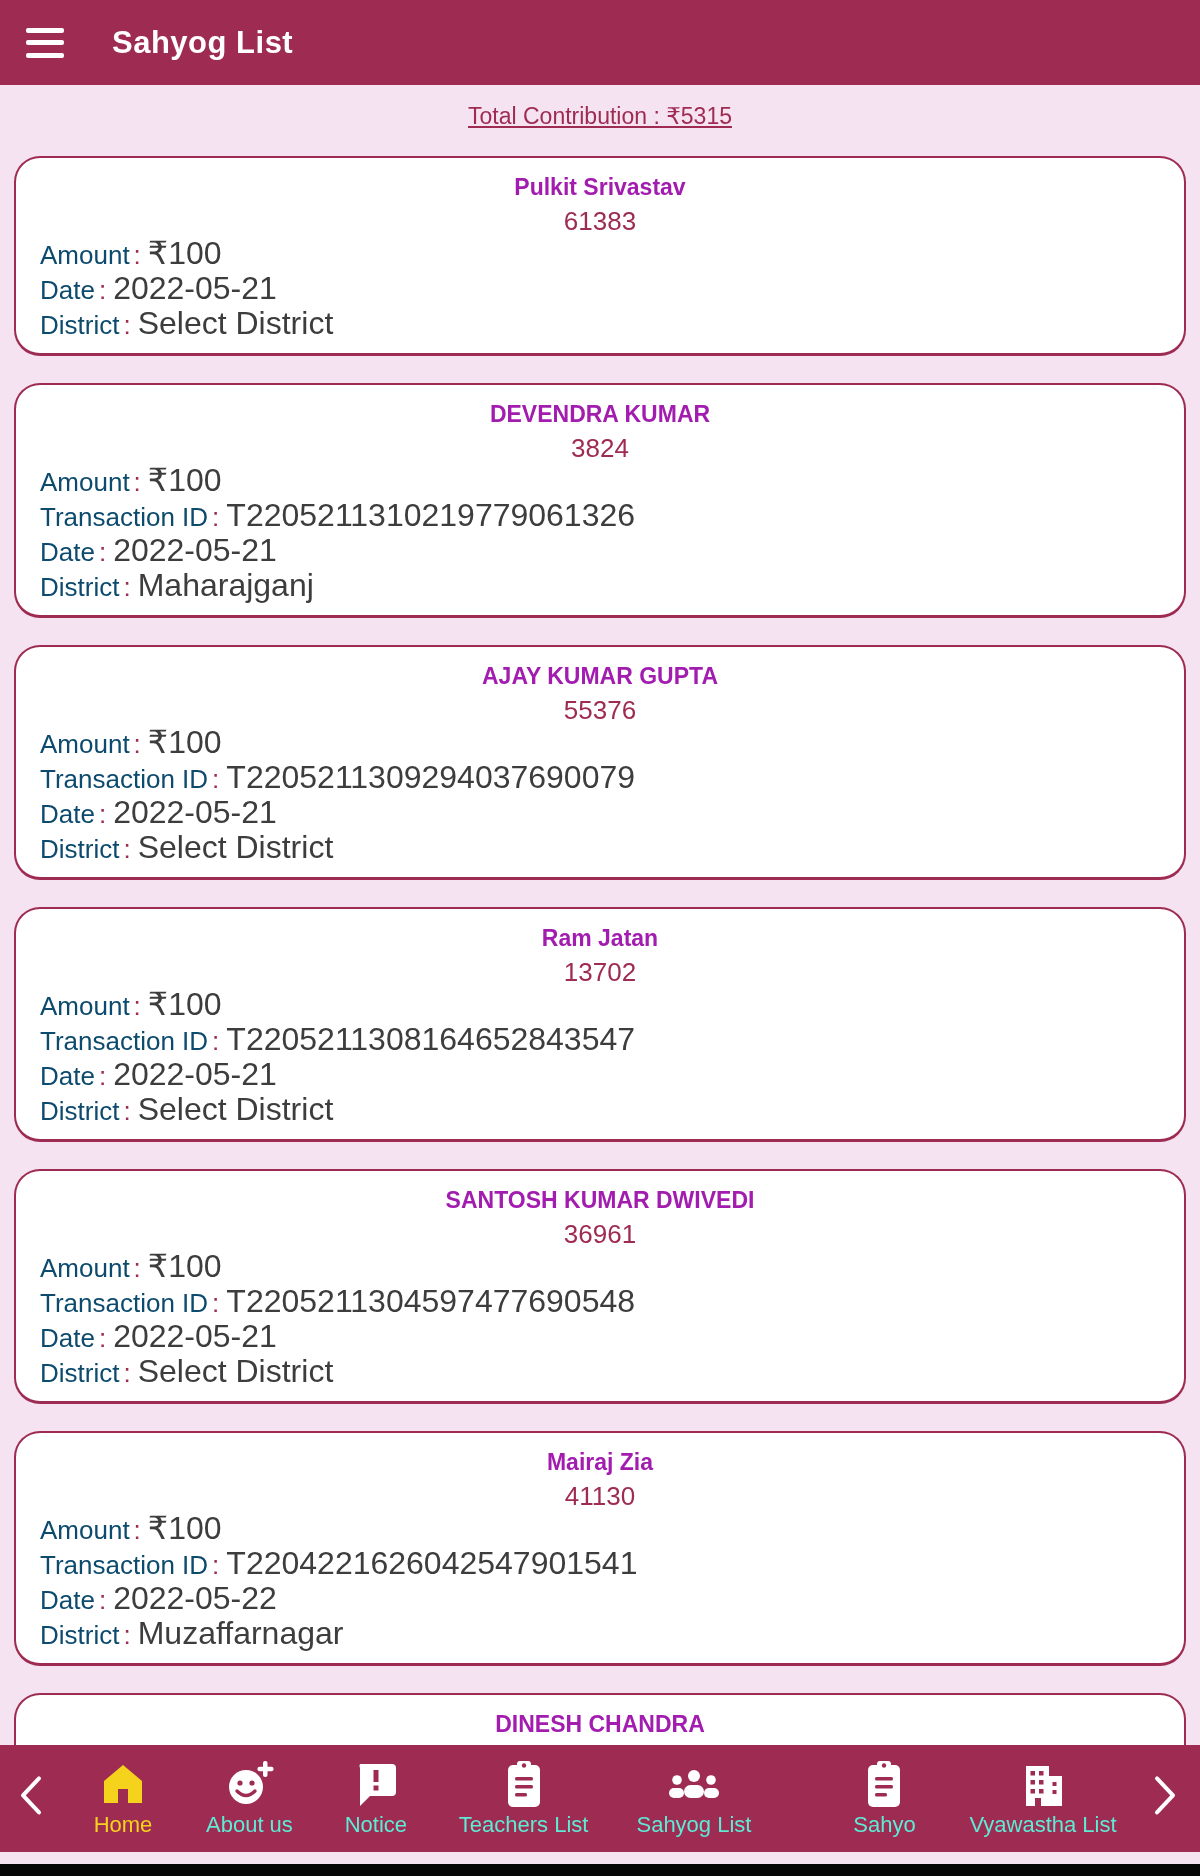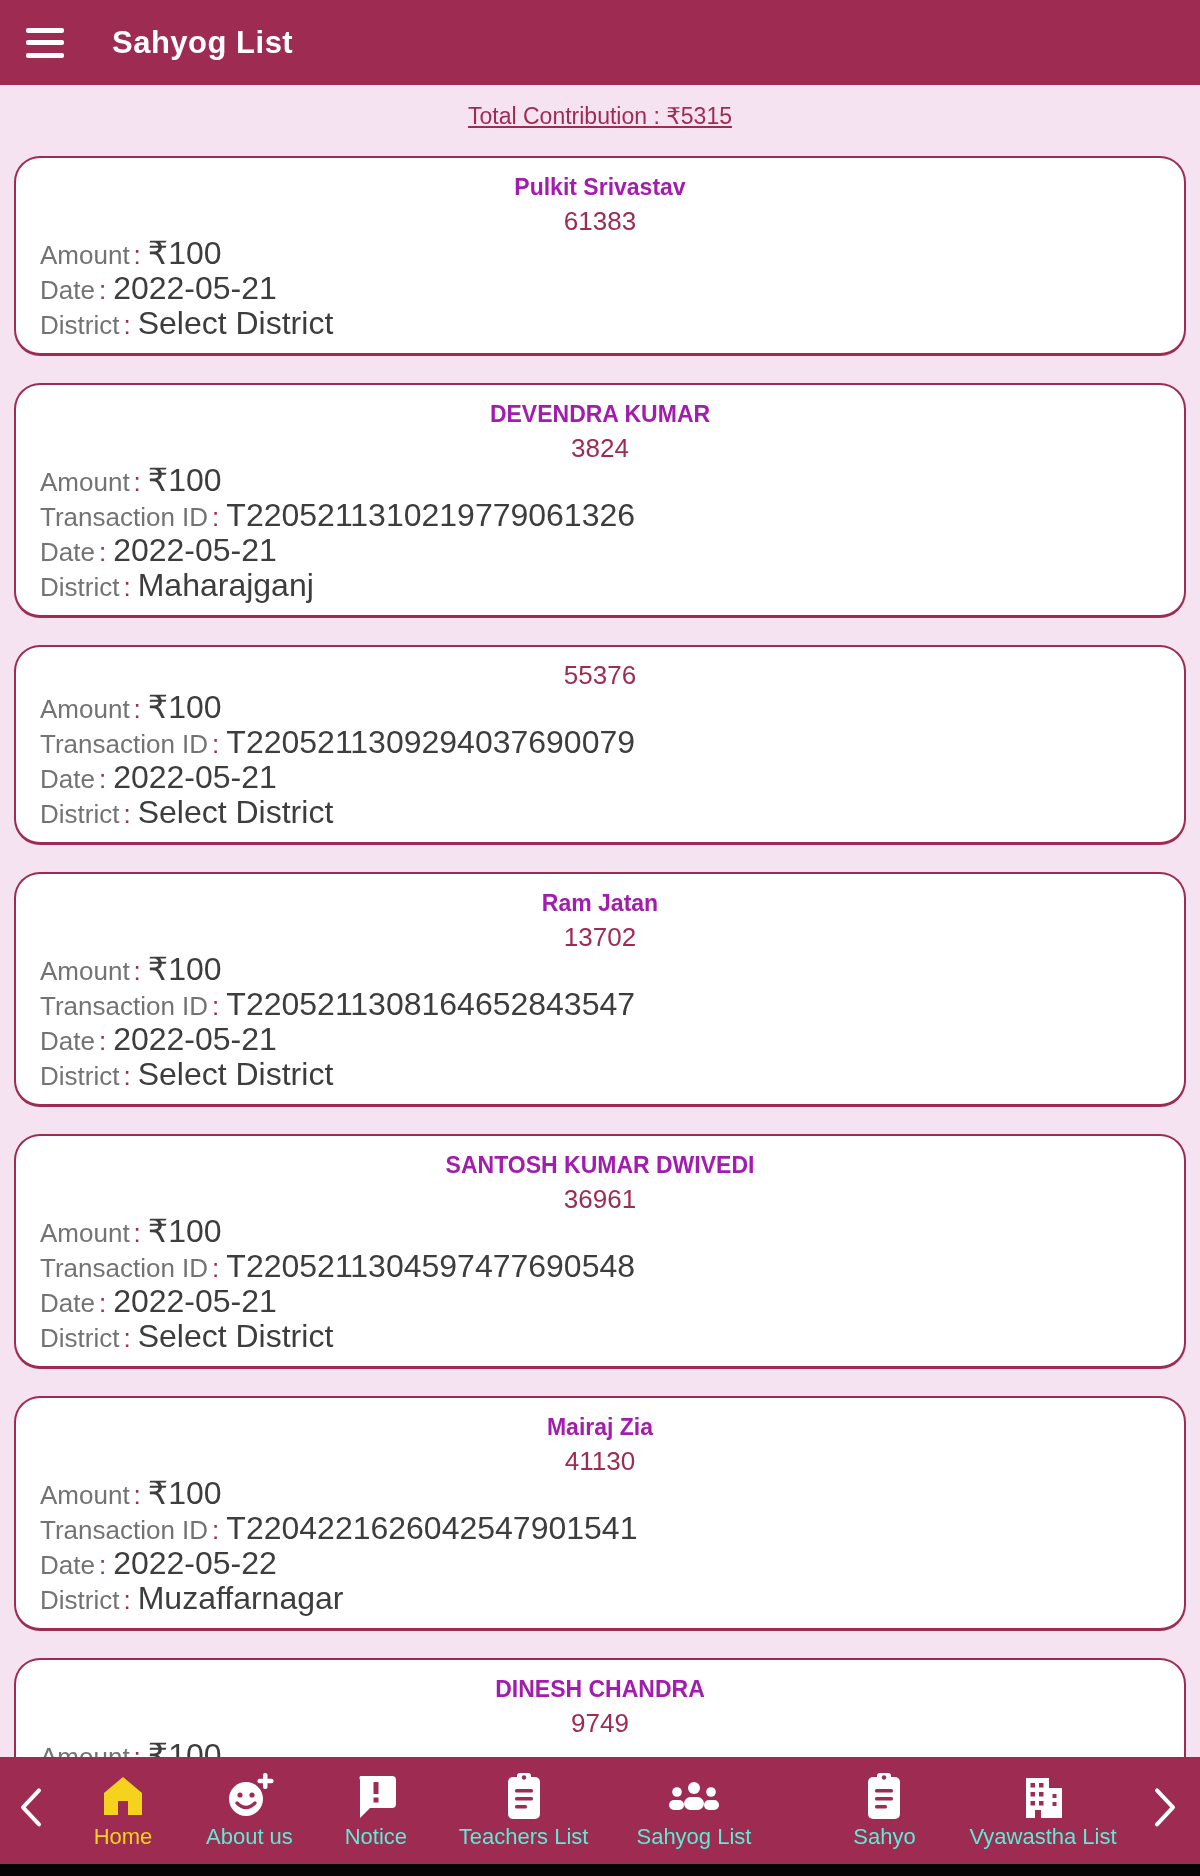--- a/index.html
+++ b/index.html
@@ -29,26 +29,26 @@
     background:#FFFFFF;
     border:2px solid #9E2B52;
     border-bottom-width:3px;
     border-radius:26px;
     margin:0 14px 27px 14px;
     padding:12px 16px 11px 16px;
   }
   .card .name  { text-align:center; color:#a21caf; font-size:23px; font-weight:bold; line-height:35px; }
   .card .num   { text-align:center; color:#9E2B52; font-size:26px; line-height:32px; }
   .card .row   { padding-left:8px; font-size:26px; line-height:33px; white-space:nowrap; }
-  .card .lbl   { color:#737373; }
+  .card .lbl   { color:#0c4a6e; }
   .card .sep   { color:#9E2B52; margin:0 7px 0 4px; }
   .card .val   { color:#3D3D3D; font-size:32px; }
   
   .bottom-nav {
-    position:fixed; left:0; right:0; bottom:12px; height:107px;
+    position:fixed; left:0; right:0; bottom:24px; height:107px;
     background:#9E2B52; z-index:5;
   }
   .nav-scroll {
     position:absolute; left:60px; right:72px; top:0; bottom:0;
     display:flex; align-items:center; overflow:hidden;
   }
   .nav-item {
     flex:none; display:flex; flex-direction:column; align-items:center;
     margin-right:48px; cursor:pointer; min-width:70px;
   }
@@ -92,20 +92,21 @@
   <section class="card">
     <div class="name">DEVENDRA KUMAR</div>
     <div class="num">3824</div>
     <div class="row"><span class="lbl">Amount</span><span class="sep">:</span><span class="val">₹100</span></div>
     <div class="row"><span class="lbl">Transaction ID</span><span class="sep">:</span><span class="val">T2205211310219779061326</span></div>
     <div class="row"><span class="lbl">Date</span><span class="sep">:</span><span class="val">2022-05-21</span></div>
     <div class="row"><span class="lbl">District</span><span class="sep">:</span><span class="val">Maharajganj</span></div>
   </section>
 
   <section class="card">
+    <div class="name">AJAY KUMAR GUPTA</div>
     <div class="num">55376</div>
     <div class="row"><span class="lbl">Amount</span><span class="sep">:</span><span class="val">₹100</span></div>
     <div class="row"><span class="lbl">Transaction ID</span><span class="sep">:</span><span class="val">T2205211309294037690079</span></div>
     <div class="row"><span class="lbl">Date</span><span class="sep">:</span><span class="val">2022-05-21</span></div>
     <div class="row"><span class="lbl">District</span><span class="sep">:</span><span class="val">Select District</span></div>
   </section>
 
   <section class="card">
     <div class="name">Ram Jatan</div>
     <div class="num">13702</div>

